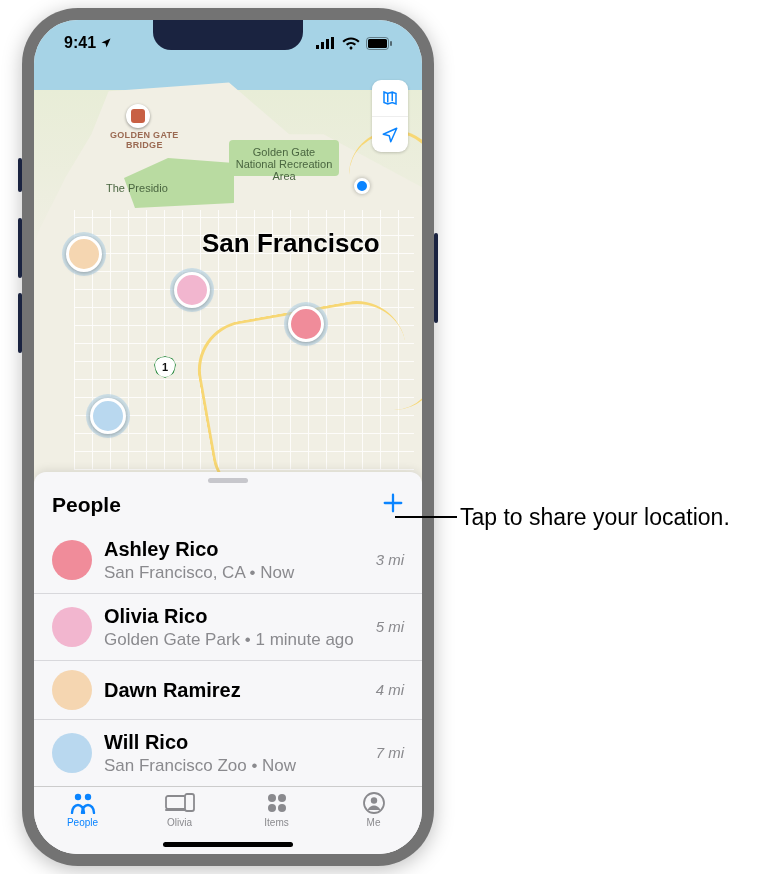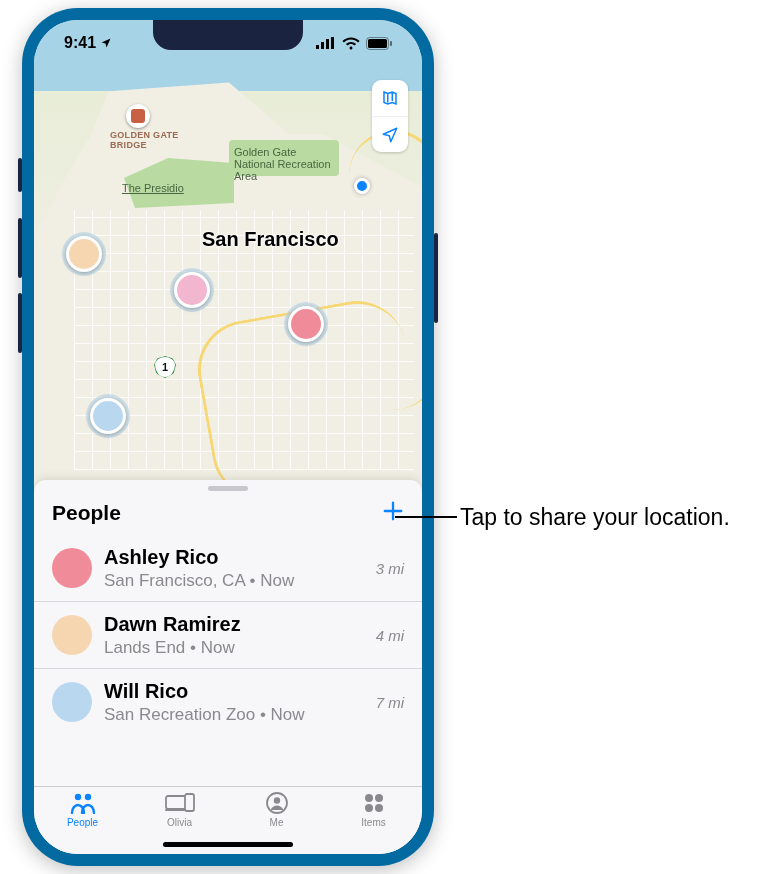--- a/index.html
+++ b/index.html
@@ -11,21 +11,21 @@
     position: relative;
   }
 
   
   .phone {
     position: absolute;
     left: 22px;
     top: 8px;
     width: 412px;
     height: 858px;
-    background: #0369a1;
+    background: #737373;
     border-radius: 56px;
     padding: 12px;
     box-shadow: 0 4px 20px rgba(0,0,0,0.25);
   }
   .screen {
     width: 100%;
     height: 100%;
     background: #f2f6f7;
     border-radius: 44px;
     overflow: hidden;
@@ -103,36 +103,38 @@
   }
   .freeway{ position:absolute; border:3px solid #f7d774; border-radius:50px; background:transparent;}
   .fw1{ top:290px; left:170px; width:210px; height:180px; border-bottom:0; border-right:0; transform:rotate(-10deg);}
   .fw2{ top:110px; left:315px; width:90px; height:280px; border-left:0; border-bottom:0; }
 
   .map-label {
     position:absolute;
     font-size:11px;
     color:#4a6640;
     font-weight:500;
+    text-align:center;
     line-height:1.1;
     white-space:nowrap;
   }
   .city-label{
     position:absolute;
-    font-size:20px;
+    font-size:26px;
     font-weight:700;
     color:#000;
     text-shadow:0 0 3px #fff, 0 0 3px #fff;
   }
   .landmark-label{
     position:absolute;
     font-size:9px;
     font-weight:600;
     color:#9b6a52;
     letter-spacing:0.3px;
+    text-align:center;
   }
 
   .hwy-shield{
     position:absolute;
     width:22px;height:22px;
     background:#fff;
     border:1.5px solid #2a8a3f;
     border-radius:50% 50% 50% 50% / 40% 40% 60% 60%;
     clip-path: polygon(50% 0%, 85% 10%, 100% 40%, 90% 80%, 50% 100%, 10% 80%, 0% 40%, 15% 10%);
     display:flex;align-items:center;justify-content:center;
@@ -299,21 +301,21 @@
     </div>
 
     <div class="map-area">
       <div class="map-land"></div>
       <div class="map-park presidio"></div>
       <div class="map-park ggnra"></div>
       <div class="roads"></div>
       <div class="freeway fw1"></div>
       <div class="freeway fw2"></div>
 
-      <span class="map-label" style="top:162px;left:88px;text-decoration:underline;">The Presidio</span>
+      <span class="map-label" style="top:162px;left:72px;">The Presidio</span>
       <span class="map-label" style="top:126px;left:200px;white-space:normal;width:100px;">Golden Gate
 National
 Recreation Area</span>
       <span class="city-label" style="top:208px;left:168px;">San Francisco</span>
 
       <div class="bridge-pin" style="top:84px;left:92px;"></div>
       <span class="landmark-label" style="top:110px;left:76px;white-space:pre;">GOLDEN GATE
 BRIDGE</span>
 
       <div class="hwy-shield" style="top:336px;left:120px;">
@@ -362,32 +364,39 @@
       <div class="list">
         <div class="row">
           <div class="avatar" style="background:#f08c9a;"></div>
           <div class="row-text">
             <div class="row-name">Ashley Rico</div>
             <div class="row-sub">San Francisco, CA • Now</div>
           </div>
           <div class="row-dist">3 mi</div>
         </div>
         <div class="row">
+          <div class="avatar" style="background:#f2b6cf;"></div>
+          <div class="row-text">
+            <div class="row-name">Olivia Rico</div>
+            <div class="row-sub">Golden Gate Park • 1 minute ago</div>
+          </div>
+          <div class="row-dist">5 mi</div>
+        </div>
+        <div class="row">
           <div class="avatar" style="background:#f5d6b1;"></div>
           <div class="row-text">
             <div class="row-name">Dawn Ramirez</div>
-            <div class="row-sub">Lands End • Now</div>
           </div>
           <div class="row-dist">4 mi</div>
         </div>
         <div class="row">
           <div class="avatar" style="background:#b9d8ef;"></div>
           <div class="row-text">
             <div class="row-name">Will Rico</div>
-            <div class="row-sub">San Recreation Zoo • Now</div>
+            <div class="row-sub">San Francisco Zoo • Now</div>
           </div>
           <div class="row-dist">7 mi</div>
         </div>
       </div>
 
       <div class="tab-bar">
         <div class="tab active">
           <div class="tab-icon">
               <svg width="28" height="22" viewBox="0 0 28 22">
                 <circle cx="9" cy="5" r="3.2" fill="#0a84ff"></circle>
@@ -404,38 +413,38 @@
                 <rect x="1" y="3" width="20" height="13" rx="2" fill="none" stroke="#8a8a8e" stroke-width="1.8"></rect>
                 <rect x="0" y="16" width="22" height="2" rx="1" fill="#8a8a8e"></rect>
                 <rect x="20" y="1" width="9" height="17" rx="2" fill="#f7f7f9" stroke="#8a8a8e" stroke-width="1.8"></rect>
               </svg>
             </div>
           <span>Olivia</span>
         </div>
         <div class="tab">
           <div class="tab-icon">
               <svg width="22" height="22" viewBox="0 0 22 22">
-                <circle cx="11" cy="11" r="10" fill="none" stroke="#8a8a8e" stroke-width="1.8"></circle>
-                <circle cx="11" cy="8.5" r="3.2" fill="#8a8a8e"></circle>
-                <path d="M4.5 18c1.4-3 3.8-4.5 6.5-4.5s5.1 1.5 6.5 4.5" fill="#8a8a8e"></path>
-              </svg>
-            </div>
-          <span>Me</span>
-        </div>
-        <div class="tab">
-          <div class="tab-icon">
-              <svg width="22" height="22" viewBox="0 0 22 22">
                 <circle cx="6" cy="6" r="4" fill="#8a8a8e"></circle>
                 <circle cx="16" cy="6" r="4" fill="#8a8a8e"></circle>
                 <circle cx="6" cy="16" r="4" fill="#8a8a8e"></circle>
                 <circle cx="16" cy="16" r="4" fill="#8a8a8e"></circle>
               </svg>
             </div>
           <span>Items</span>
         </div>
+        <div class="tab">
+          <div class="tab-icon">
+              <svg width="22" height="22" viewBox="0 0 22 22">
+                <circle cx="11" cy="11" r="10" fill="none" stroke="#8a8a8e" stroke-width="1.8"></circle>
+                <circle cx="11" cy="8.5" r="3.2" fill="#8a8a8e"></circle>
+                <path d="M4.5 18c1.4-3 3.8-4.5 6.5-4.5s5.1 1.5 6.5 4.5" fill="#8a8a8e"></path>
+              </svg>
+            </div>
+          <span>Me</span>
+        </div>
       </div>
 
       <div class="home-indicator"></div>
     </div>
 
   </div>
 </div>
 
 <div class="callout-line"></div>
 <div class="callout">Tap to share your location.</div>

